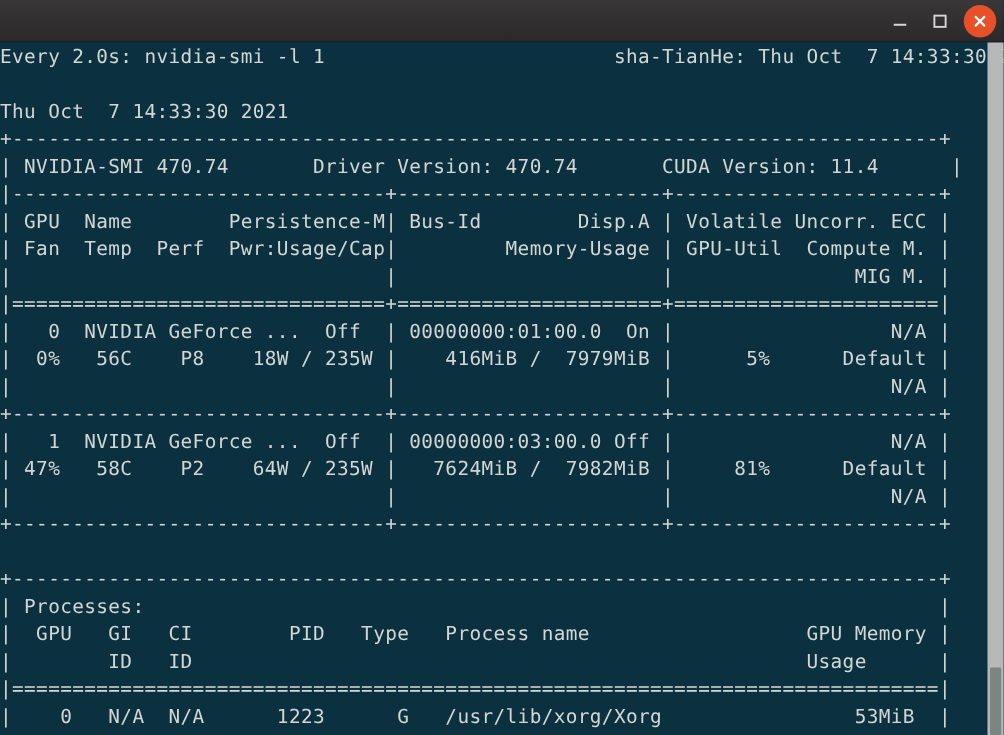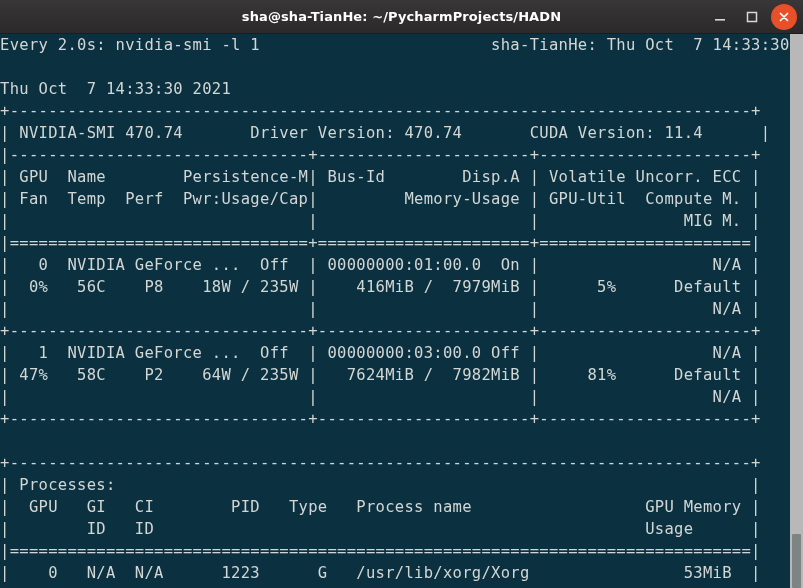--- a/index.html
+++ b/index.html
@@ -114,21 +114,20 @@
     background: #7d8584;
     border-radius: 1px;
   }
 </style>
 </head>
 <body>
 
 <div id="window">
 
   <div id="titlebar">
-    <span id="titlebar-title">sha@sha-TianHe: ~/PycharmProjects/HADN</span>
 
     <div id="window-controls">
       <div class="ctl" id="btn-min">
         <svg width="14" height="14" viewBox="0 0 14 14">
           <rect x="2" y="9" width="10" height="1.6" fill="#d8d8d8"></rect>
         </svg>
       </div>
       <div class="ctl" id="btn-max">
         <svg width="14" height="14" viewBox="0 0 14 14">
           <rect x="2.5" y="2.5" width="9" height="9" fill="none" stroke="#d8d8d8" stroke-width="1.5"></rect>

